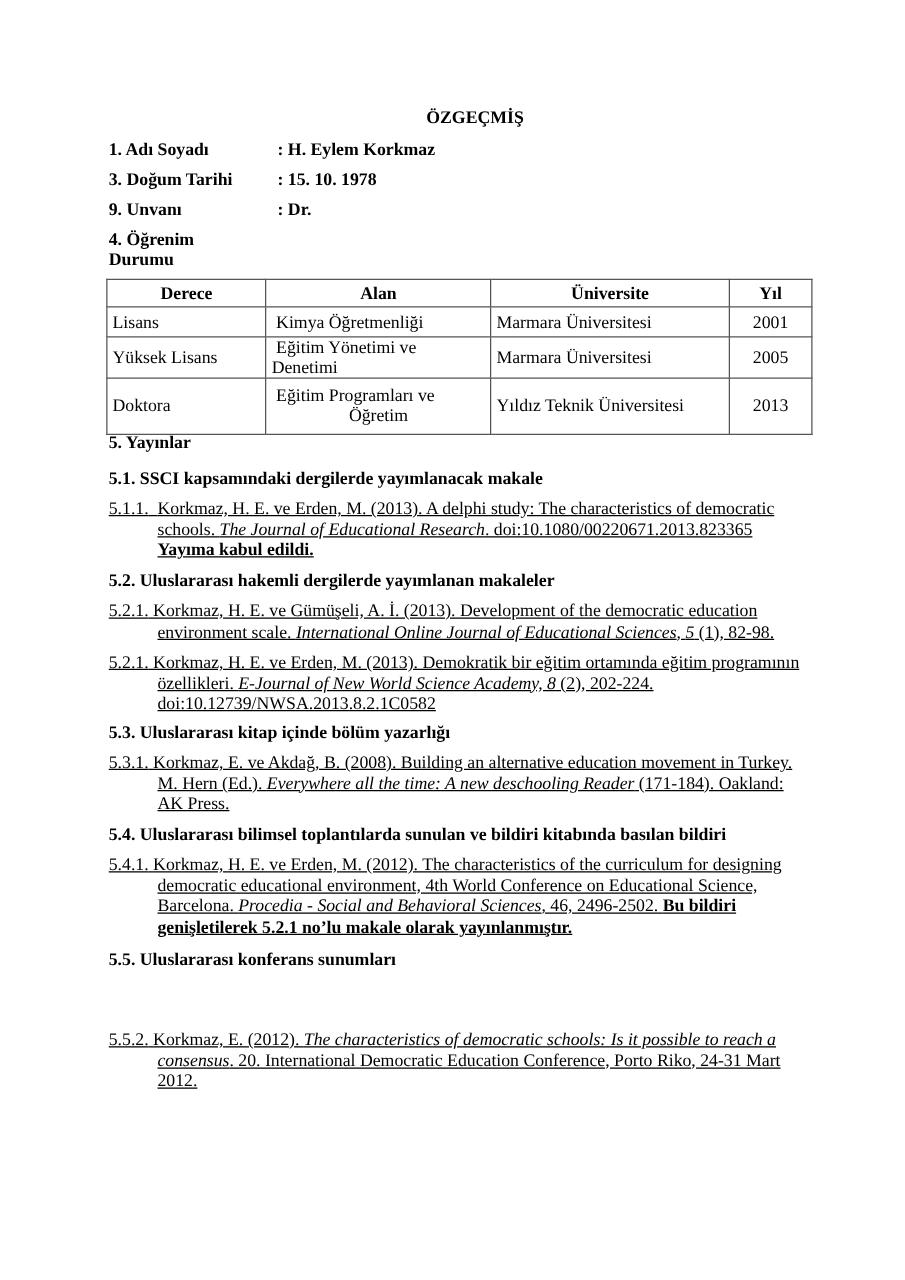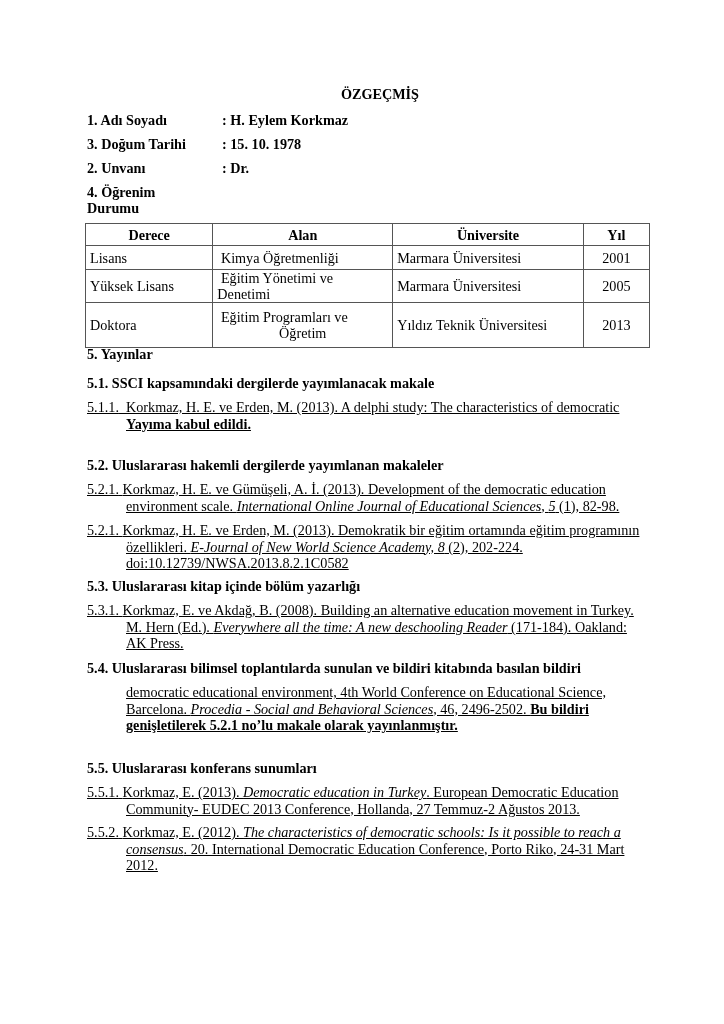--- a/index.html
+++ b/index.html
@@ -48,21 +48,21 @@
 
   <div class="info-row" style="top:112px;">
     <span class="lbl">1. Adı Soyadı</span>
     <span class="val">: H. Eylem Korkmaz</span>
   </div>
   <div class="info-row" style="top:136px;">
     <span class="lbl">3. Doğum Tarihi</span>
     <span class="val">: 15. 10. 1978</span>
   </div>
   <div class="info-row" style="top:160px;">
-    <span class="lbl">2. Unvanı</span>
+    <span class="lbl">9. Unvanı</span>
     <span class="val">: Dr.</span>
   </div>
   <div class="info-row" style="top:184px;">
     <span class="lbl" style="position:static;display:block;">4. Öğrenim</span>
     <span class="lbl" style="position:static;display:block;">Durumu</span>
   </div>
 
   <table class="edu">
     <colgroup>
         <col class="c1">
@@ -99,20 +99,21 @@
       <td class="year">2013</td>
     </tr>
   </tbody>
     </table>
 
   <div class="sec" style="top:346px;">5. Yayınlar</div>
 
   <div class="sec" style="top:375px;">5.1. SSCI kapsamındaki dergilerde yayımlanacak makale</div>
   <div class="ref" style="top:399px;">
     <span class="line first"><span>5.1.1.</span>&nbsp; <span>Korkmaz, H. E. ve Erden, M.  (2013). A delphi study: The characteristics of democratic</span></span>
+    <span class="line cont"><span>schools. </span><i>The Journal of Educational Research</i><span>. doi:10.1080/00220671.2013.823365</span></span>
     <span class="line cont"><b>Yayıma kabul edildi.</b></span>
   </div>
 
   <div class="sec" style="top:457px;">5.2. Uluslararası hakemli dergilerde yayımlanan makaleler</div>
   <div class="ref" style="top:481px;">
     <span class="line first"><span>5.2.1.</span> <span>Korkmaz, H. E. ve Gümüşeli, A. İ. (2013). Development of the democratic education</span></span>
     <span class="line cont"><span>environment scale. </span><i>International Online Journal of Educational Sciences</i><span>, </span><i>5</i><span> (1), 82-98.</span></span>
   </div>
   <div class="ref" style="top:522px;">
     <span class="line first"><span>5.2.1.</span> <span>Korkmaz, H. E. ve Erden, M. (2013). Demokratik bir eğitim ortamında eğitim programının</span></span>
@@ -122,29 +123,26 @@
 
   <div class="sec" style="top:578px;">5.3. Uluslararası kitap içinde bölüm yazarlığı</div>
   <div class="ref" style="top:602px;">
     <span class="line first"><span>5.3.1.</span> <span>Korkmaz, E. ve Akdağ, B. (2008). Building an alternative education movement in Turkey.</span></span>
     <span class="line cont"><span>M. Hern (Ed.). </span><i>Everywhere all the time: A new deschooling Reader</i><span> (171-184). Oakland:</span></span>
     <span class="line cont">AK Press.</span>
   </div>
 
   <div class="sec" style="top:660px;">5.4. Uluslararası bilimsel toplantılarda sunulan ve bildiri kitabında basılan bildiri</div>
   <div class="ref" style="top:684px;">
+    <span class="line first"><span>5.4.1.</span> <span>Korkmaz, H. E. ve Erden, M. (2012).  The characteristics of the curriculum for designing</span></span>
     <span class="line cont">democratic educational environment, 4th World Conference on Educational Science,</span>
     <span class="line cont"><span>Barcelona. </span><i>Procedia - Social and Behavioral Sciences</i><span>, 46, 2496-2502. </span><b>Bu bildiri</b></span>
     <span class="line cont"><b>genişletilerek 5.2.1 no’lu makale olarak yayınlanmıştır.</b></span>
   </div>
 
   <div class="sec" style="top:760px;">5.5. Uluslararası konferans sunumları</div>
-  <div class="ref" style="top:784px;">
-    <span class="line first"><span>5.5.1.</span> <span>Korkmaz, E. (2013). </span><i>Democratic education in Turkey</i><span>.  European Democratic Education</span></span>
-    <span class="line cont">Community- EUDEC 2013 Conference, Hollanda, 27 Temmuz-2 Ağustos 2013.</span>
-  </div>
   <div class="ref" style="top:824px;">
     <span class="line first"><span>5.5.2.</span> <span>Korkmaz, E. (2012).  </span><i>The characteristics of democratic schools: Is it possible to reach a</i></span>
     <span class="line cont"><i>consensus</i><span>. 20. International Democratic Education Conference, Porto Riko, 24-31 Mart</span></span>
     <span class="line cont">2012.</span>
   </div>
 
 </div>
 
 </body></html>

